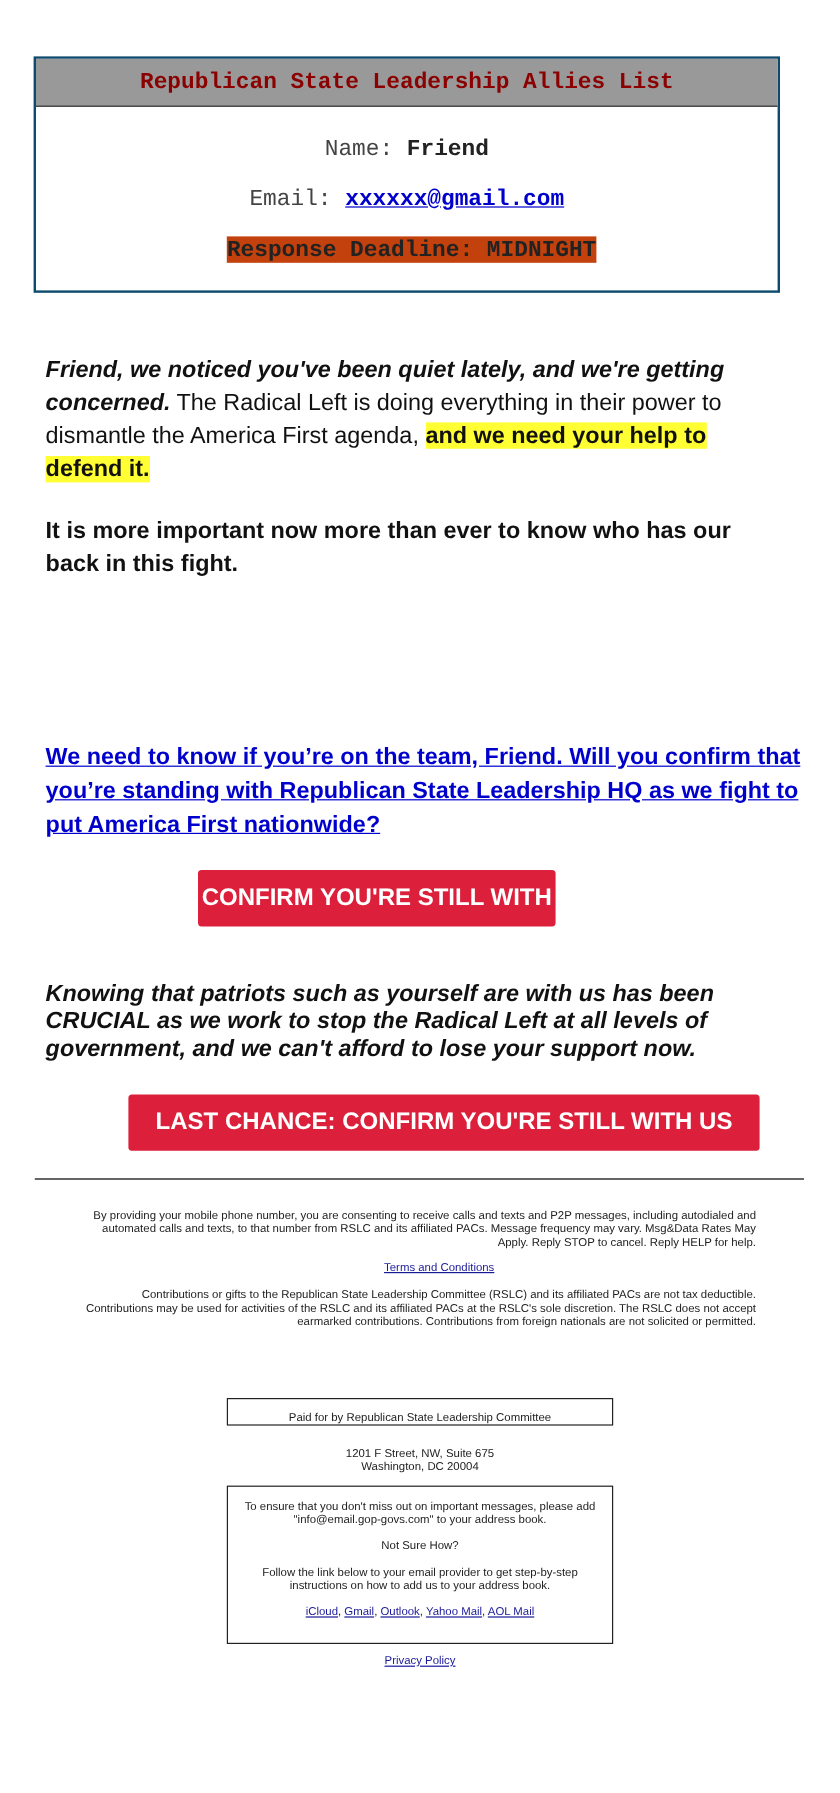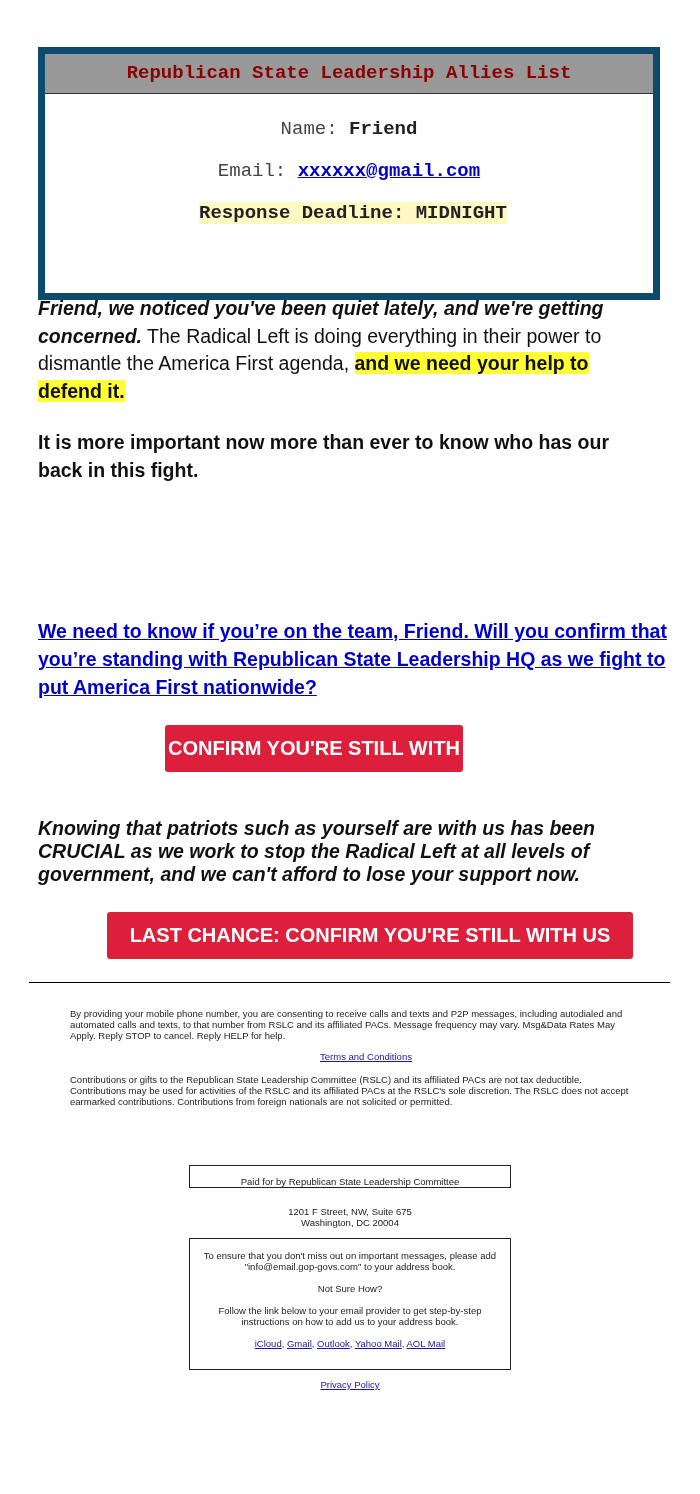--- a/index.html
+++ b/index.html
@@ -1,45 +1,45 @@
 <!DOCTYPE html>
 <html><head>
 <meta charset="utf-8">
 <style>
   html, body { margin: 0; padding: 0; background: #ffffff; }
   body { width: 700px; height: 1494px; position: relative; overflow: hidden; font-family: "Liberation Sans", sans-serif; color: #000; }
 
-  .allies-box { position: absolute; left: 38px; top: 47px; width: 622px; height: 253px; border: 7px solid #0c4a6e; box-sizing: border-box; }
+  .allies-box { position: absolute; left: 28px; top: 47px; width: 622px; height: 197px; border: 2px solid #0c4a6e; box-sizing: border-box; }
   .allies-header { height: 39px; background: #999999; border-bottom: 1px solid #333; text-align: center; line-height: 39px; font-family: "Liberation Mono", monospace; font-weight: bold; font-size: 19px; color: #8b0000; }
   .allies-body { text-align: center; font-family: "Liberation Mono", monospace; font-size: 19px; }
   .allies-row { height: 42px; line-height: 42px; }
   .allies-row:first-child { margin-top: 14px; }
   .allies-label { color: #444; }
   .allies-value { font-weight: bold; color: #222; }
   .allies-email { font-weight: bold; color: #1a0dab; text-decoration: underline; color: #0000cc; }
-  .deadline { background: #fef9c3; font-weight: bold; color: #222; padding: 0 0; margin-left: 8px; }
+  .deadline { background: #c2410c; font-weight: bold; color: #222; padding: 0 0; margin-left: 8px; }
 
   .para { position: absolute; left: 38px; width: 600px; font-size: 19.5px; line-height: 27.5px; color: #111; }
   .p1 { top: 295px; }
   .p2 { top: 429px; }
   .hl { background: #ffff33; font-weight: bold; }
   .bi { font-weight: bold; font-style: italic; }
   .b { font-weight: bold; }
 
   .team-link { position: absolute; left: 38px; top: 617px; width: 640px; font-size: 19.5px; line-height: 28px; font-weight: bold; color: #0000cc; text-decoration: underline; }
 
   .btn { position: absolute; background: #dc1f3a; color: #fff; font-weight: bold; font-size: 20px; text-align: center; border-radius: 3px; text-decoration: none; }
   .btn1 { left: 165px; top: 725px; width: 298px; height: 47px; line-height: 47px; }
   .btn2 { left: 87px; top: 912px; width: 526px; height: 47px; line-height: 47px; margin-left: 20px; }
 
   .p3 { position: absolute; left: 38px; top: 817px; width: 620px; font-size: 19.5px; line-height: 23px; font-weight: bold; font-style: italic; color: #111; }
 
   .rule { position: absolute; left: 29px; top: 982px; width: 641px; height: 1px; background: #000; }
 
-  .small { position: absolute; left: 70px; width: 560px; text-align: left; font-size: 9.5px; line-height: 11px; color: #222; }
+  .small { position: absolute; left: 70px; width: 560px; text-align: right; font-size: 9.5px; line-height: 11px; color: #222; }
   .s1 { top: 1008px; }
   .terms { position: absolute; left: 16px; width: 700px; top: 1051px; text-align: center; font-size: 9.5px; }
   .terms a { color: #1a1a99; text-decoration: underline; }
   .s2 { top: 1074px; }
 
   .paid-box { position: absolute; left: 189px; top: 1165px; width: 322px; height: 23px; border: 1px solid #222; box-sizing: border-box; text-align: center; line-height: 31px; font-size: 9.5px; color: #222; }
   .address { position: absolute; left: 189px; width: 322px; top: 1206px; text-align: center; font-size: 9.5px; line-height: 11px; color: #222; }
   .ab-box { position: absolute; left: 189px; top: 1238px; width: 322px; height: 132px; border: 1px solid #222; box-sizing: border-box; text-align: center; font-size: 9.5px; line-height: 11px; color: #222; padding: 11px 8px 0; }
   .ab-box p { margin: 0 0 11px; }
   .ab-links a, .privacy a { color: #1a1a99; text-decoration: underline; }

